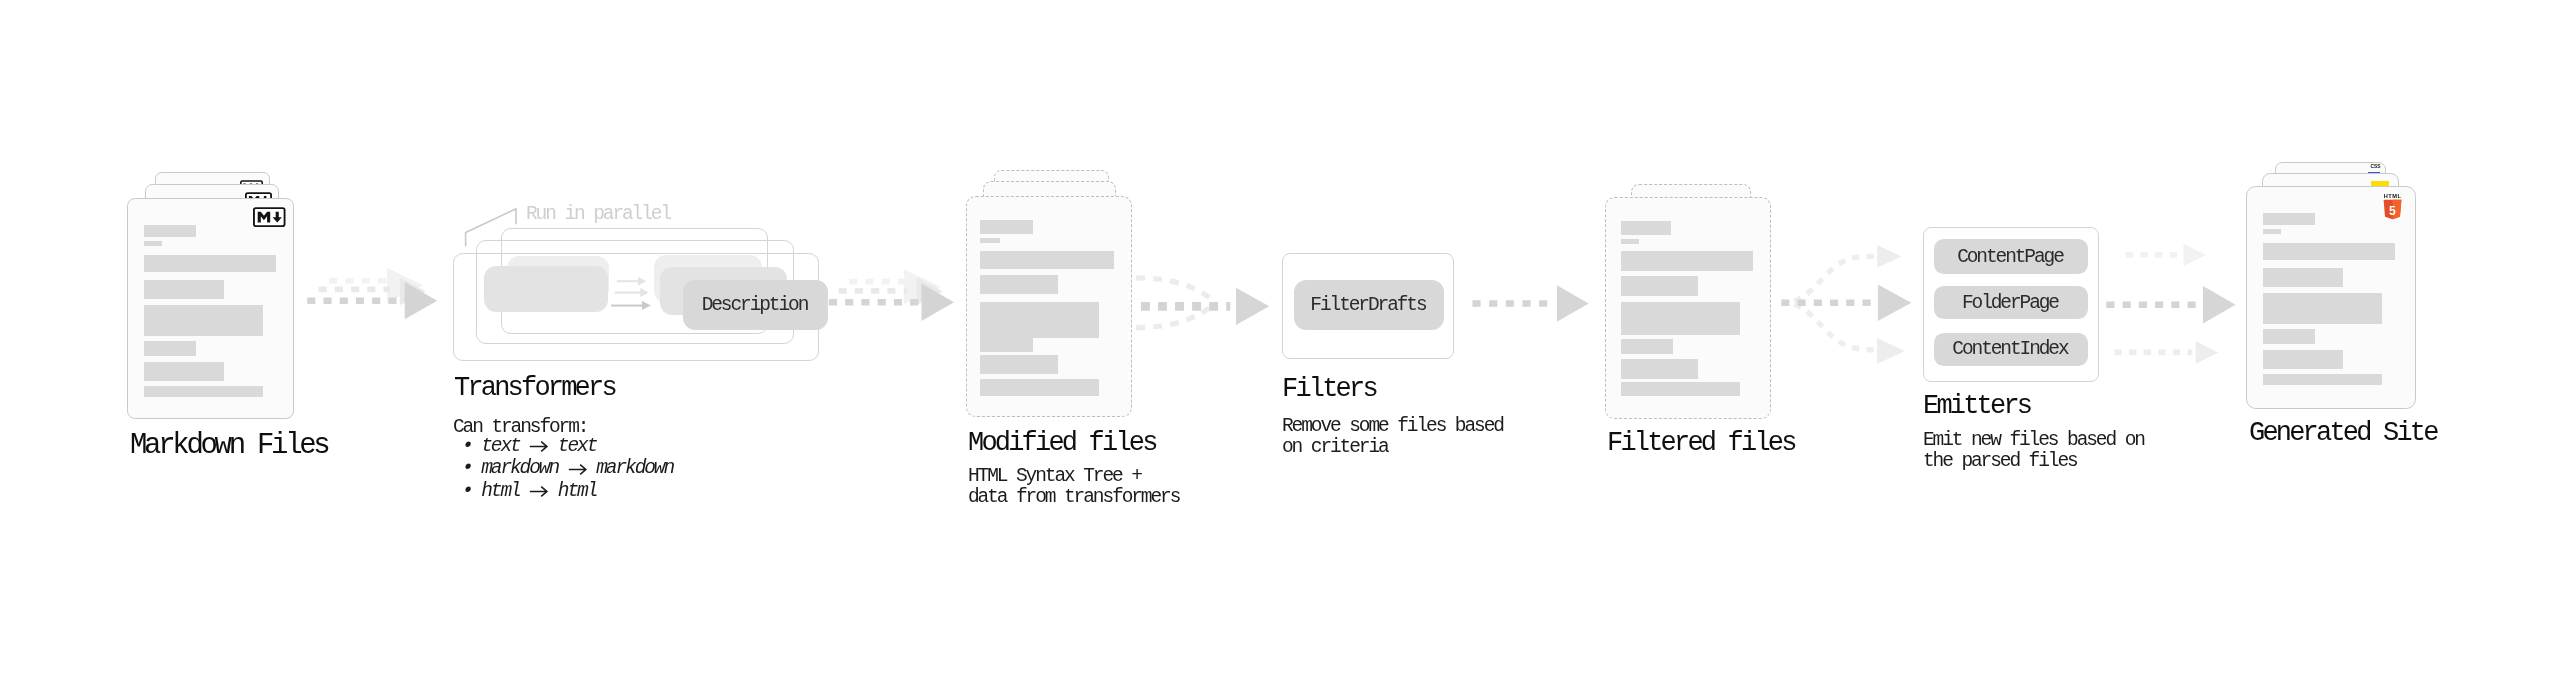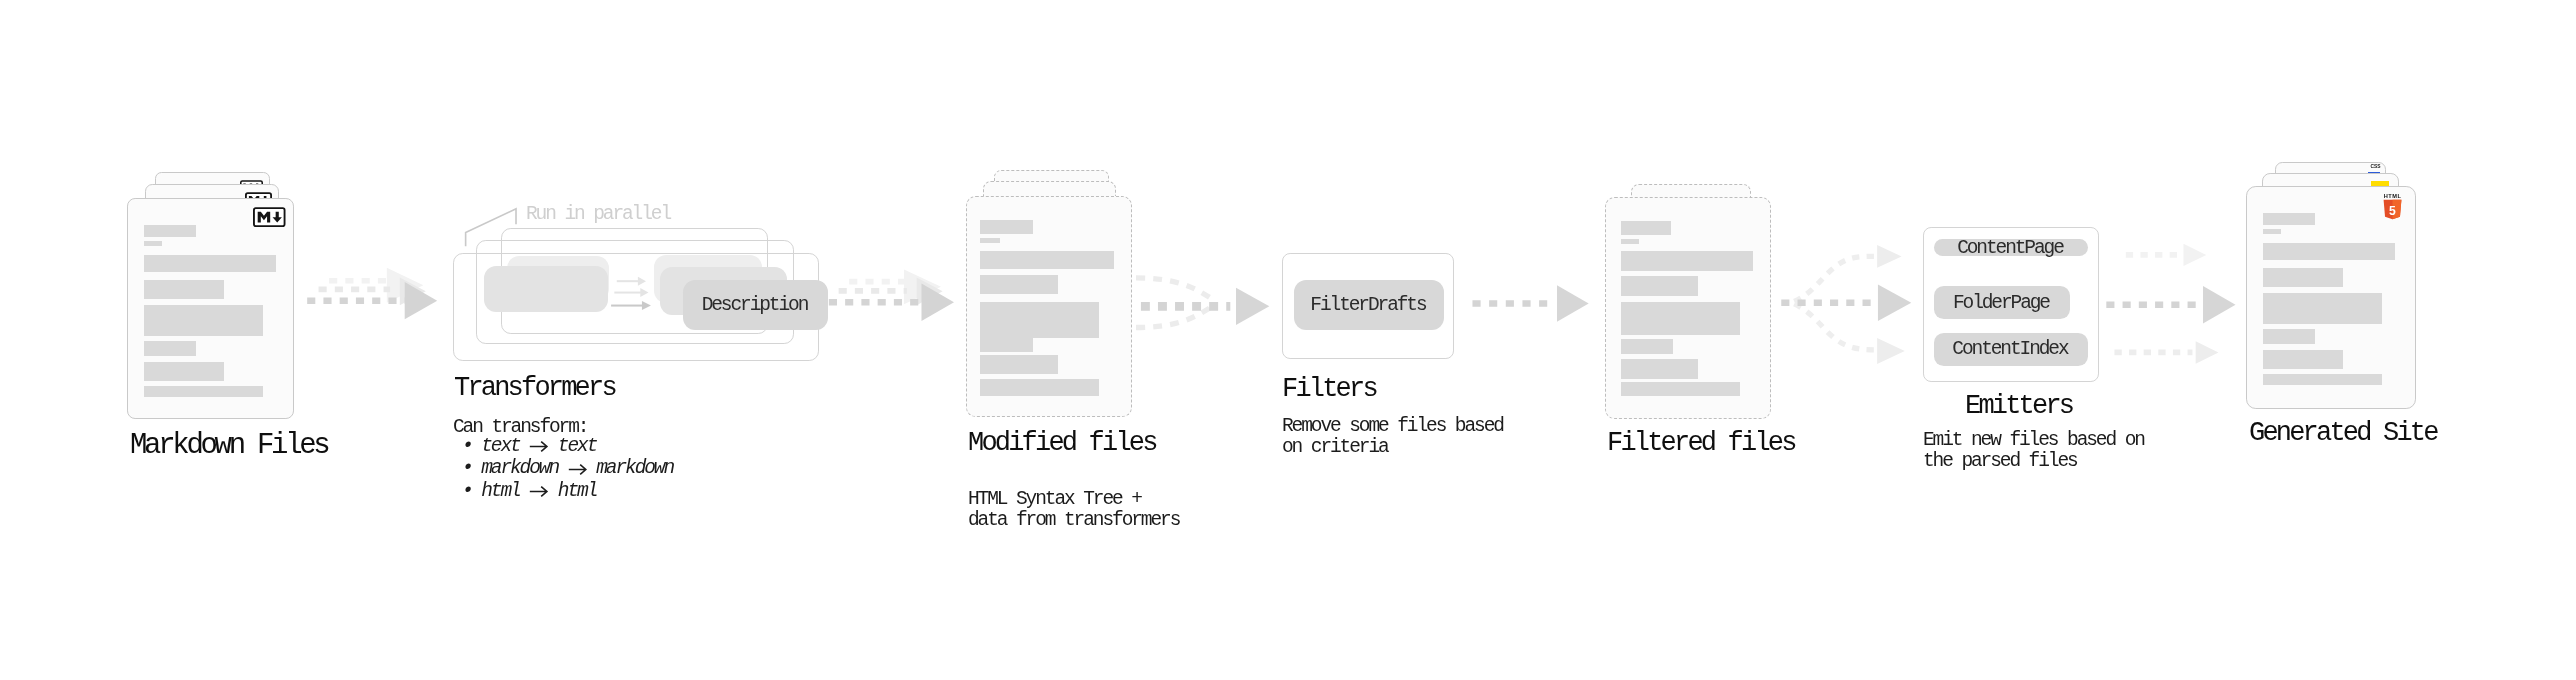--- a/index.html
+++ b/index.html
@@ -152,21 +152,21 @@
   <div class="bar" style="left:14.6px;top:24.4px;width:53px;height:14px"></div>
   <div class="bar" style="left:14.6px;top:43px;width:19.5px;height:4.9px"></div>
   <div class="bar" style="left:14.6px;top:56px;width:134px;height:18px"></div>
   <div class="bar" style="left:14.6px;top:80px;width:78px;height:18.7px"></div>
   <div class="bar" style="left:14.6px;top:107px;width:119px;height:36px"></div>
   <div class="bar" style="left:14.6px;top:143px;width:53px;height:14px"></div>
   <div class="bar" style="left:14.6px;top:160px;width:78px;height:18.7px"></div>
   <div class="bar" style="left:14.6px;top:184px;width:119px;height:17px"></div>
 </div>
 <div class="title" style="left:968px;top:430px;">Modified files</div>
-<div class="sub" style="left:968px;top:466px;margin-top:23px;">HTML Syntax Tree +
+<div class="sub" style="left:968px;top:466px;">HTML Syntax Tree +
 data from transformers</div>
 
 <div class="ctr" style="left:1282px;top:253px;width:172px;height:106px;border-radius:8.1px;background:#fff;"></div>
 <div class="btn" style="left:1294px;top:280px;width:150px;height:50px;">
       <span>FilterDrafts</span>
     </div>
 <div class="title" style="left:1282px;top:376px;">Filters</div>
 <div class="sub" style="left:1282px;top:416px;">Remove some files based
 on criteria</div>
 
@@ -177,30 +177,30 @@
   <div class="bar" style="left:16.3px;top:55px;width:132px;height:19.5px"></div>
   <div class="bar" style="left:16.3px;top:80px;width:77px;height:19.5px"></div>
   <div class="bar" style="left:16.3px;top:106px;width:119px;height:33px"></div>
   <div class="bar" style="left:16.3px;top:143px;width:52px;height:14.6px"></div>
   <div class="bar" style="left:16.3px;top:163px;width:77px;height:19.5px"></div>
   <div class="bar" style="left:16.3px;top:186px;width:119px;height:14px"></div>
 </div>
 <div class="title" style="left:1607px;top:430px;">Filtered files</div>
 
 <div class="ctr" style="left:1923px;top:227px;width:176px;height:155px;border-radius:8.1px;background:#fff;"></div>
-<div class="btn" style="left:1934px;top:239px;width:154px;height:17px;border-radius:9.8px;justify-content:center;">
+<div class="btn" style="left:1934px;top:239px;width:154px;height:35px;border-radius:9.8px;justify-content:center;">
       <span>ContentPage</span>
     </div>
-<div class="btn" style="left:1934px;top:286px;width:136px;height:33px;border-radius:9.8px;">
+<div class="btn" style="left:1934px;top:286px;width:154px;height:33px;border-radius:9.8px;">
       <span>FolderPage</span>
     </div>
 <div class="btn" style="left:1934px;top:333px;width:154px;height:32.5px;border-radius:9.8px;">
       <span>ContentIndex</span>
     </div>
-<div class="title" style="left:1923px;top:393px;margin-left:42px;">Emitters</div>
+<div class="title" style="left:1923px;top:393px;">Emitters</div>
 <div class="sub" style="left:1923px;top:430px;">Emit new files based on
 the parsed files</div>
 
 <div class="card" style="left:2275px;top:162px;width:111px;height:154px;border-radius:7.3px;">
   <div class="abs" style="right:4.5px;top:1.2px;font-family:'Liberation Sans',sans-serif;font-weight:bold;font-size:4.9px;color:#111;">CSS</div>
   <div class="abs" style="right:4.9px;top:8.5px;width:12.2px;height:2px;background:#2c5bd9;"></div>
 </div>
 <div class="card" style="left:2262px;top:173px;width:137px;height:177px;border-radius:8.1px;">
   <div class="abs" style="right:9px;top:6.5px;width:18px;height:7.3px;background:#ffdd00;"></div>
 </div>

